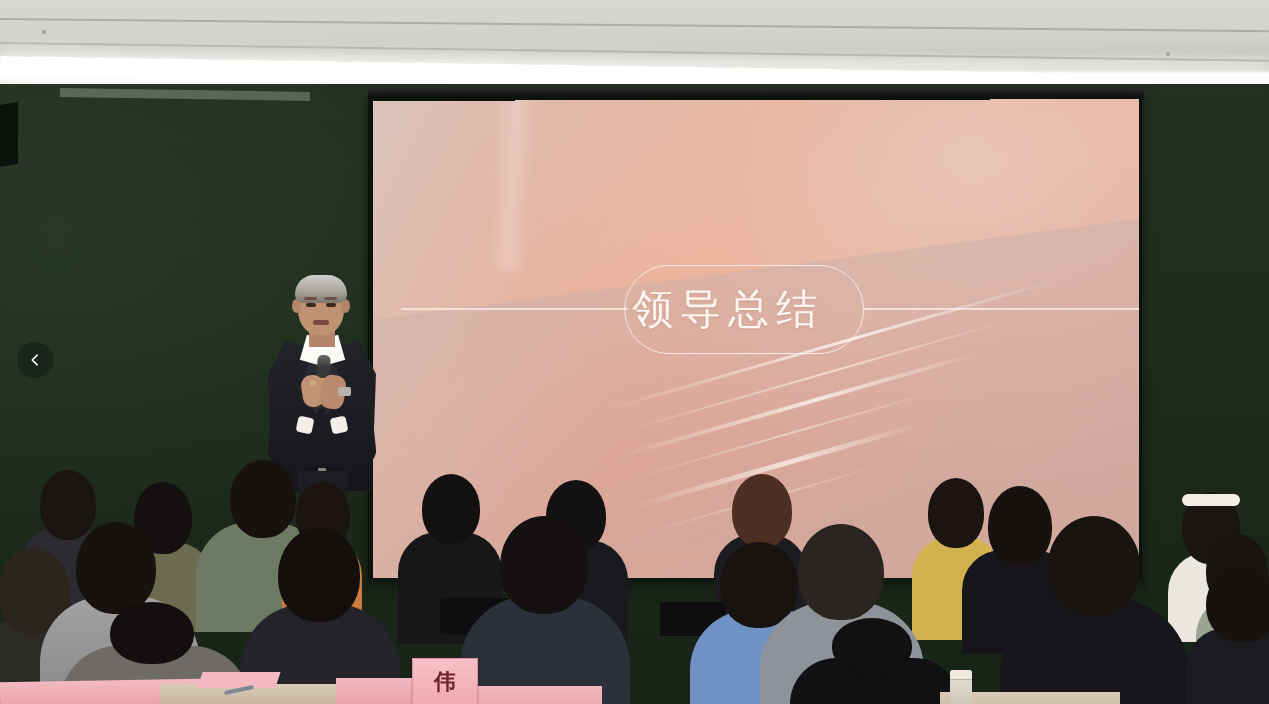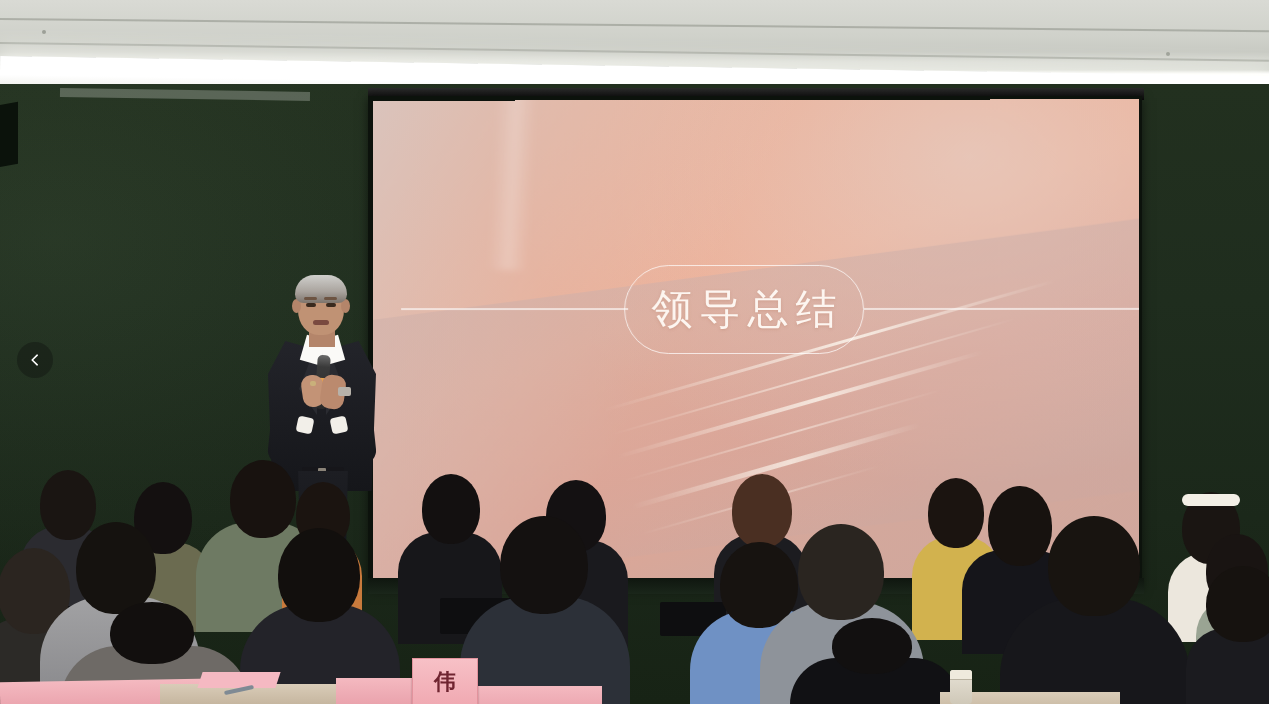--- a/index.html
+++ b/index.html
@@ -114,21 +114,21 @@
   
   .rule{
     position:absolute;height:1.5px;background:rgba(255,255,255,.60);
   }
   .rule.left{left:28px;top:208px;width:228px;}
   .rule.right{left:492px;top:208px;width:278px;}
   .pill{
     position:absolute;left:252px;top:165px;width:240px;height:89px;
     border:1.6px solid rgba(255,255,255,.72);
     border-radius:46px;
-    display:flex;align-items:center;justify-content:center;
+    display:flex;align-items:center;justify-content:flex-start;
     box-sizing:border-box;
   }
   .pill-title{
     color:#fdf6f1;
     font-size:41px;letter-spacing:7px;line-height:1;
     font-weight:400;
     text-shadow:0 1px 3px rgba(180,120,95,.35);
     white-space:nowrap;padding-left:7px;
   }
 

